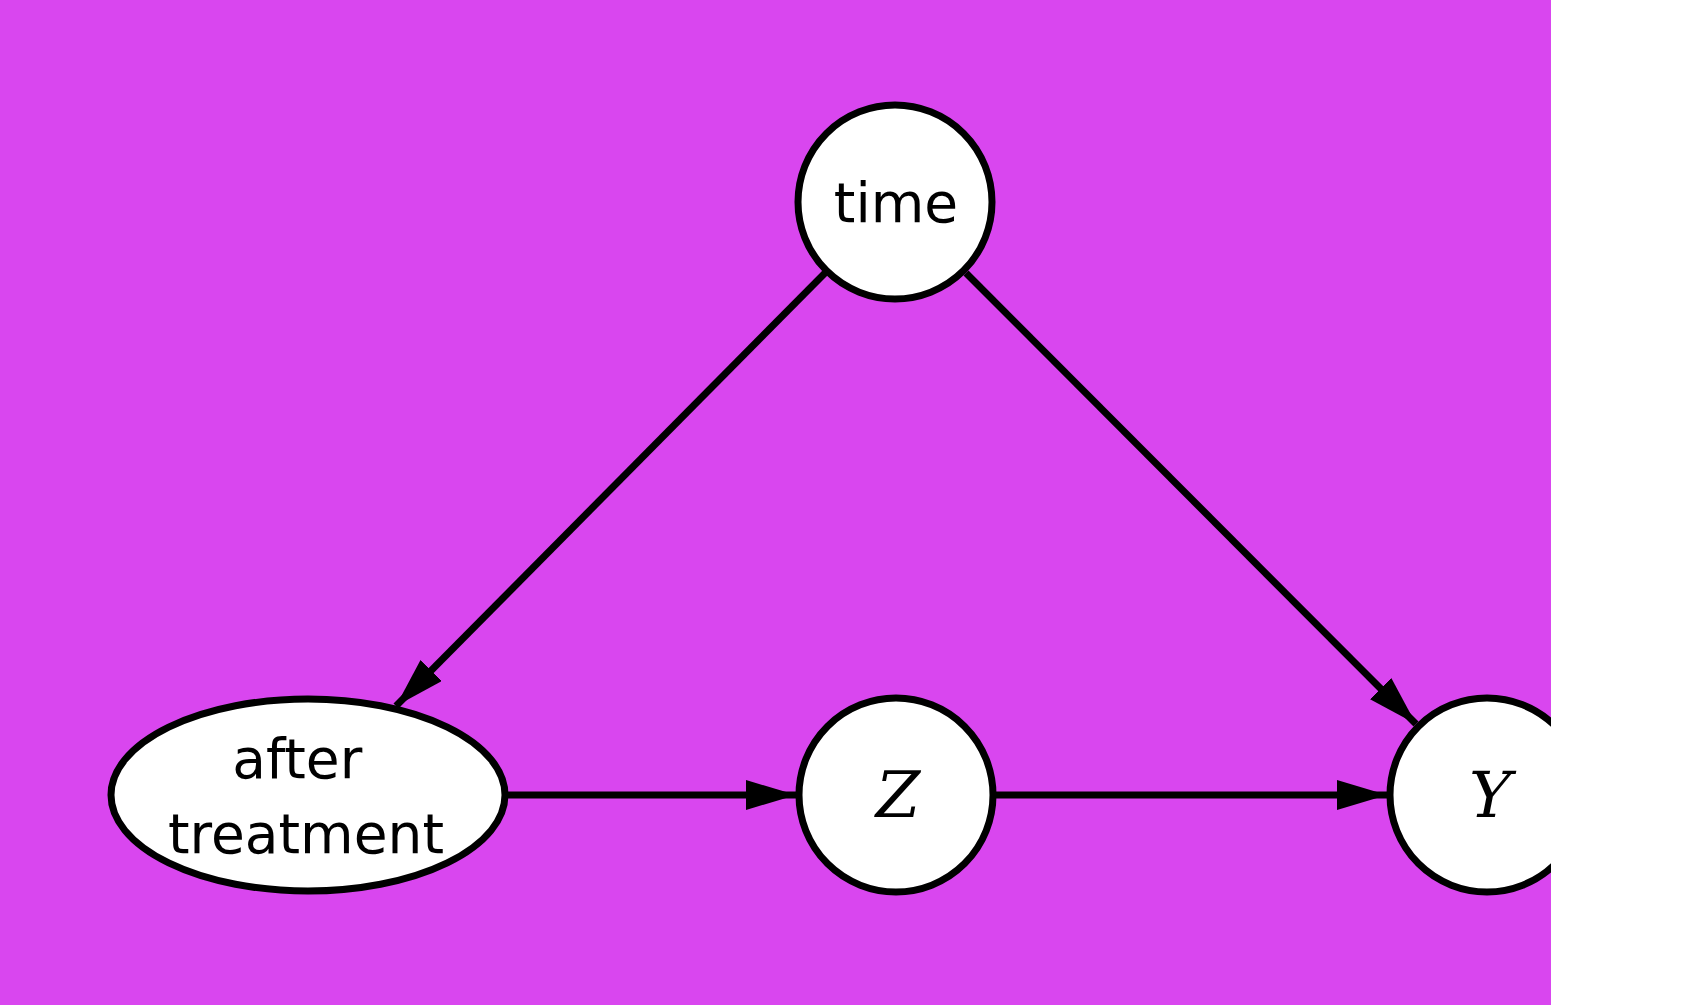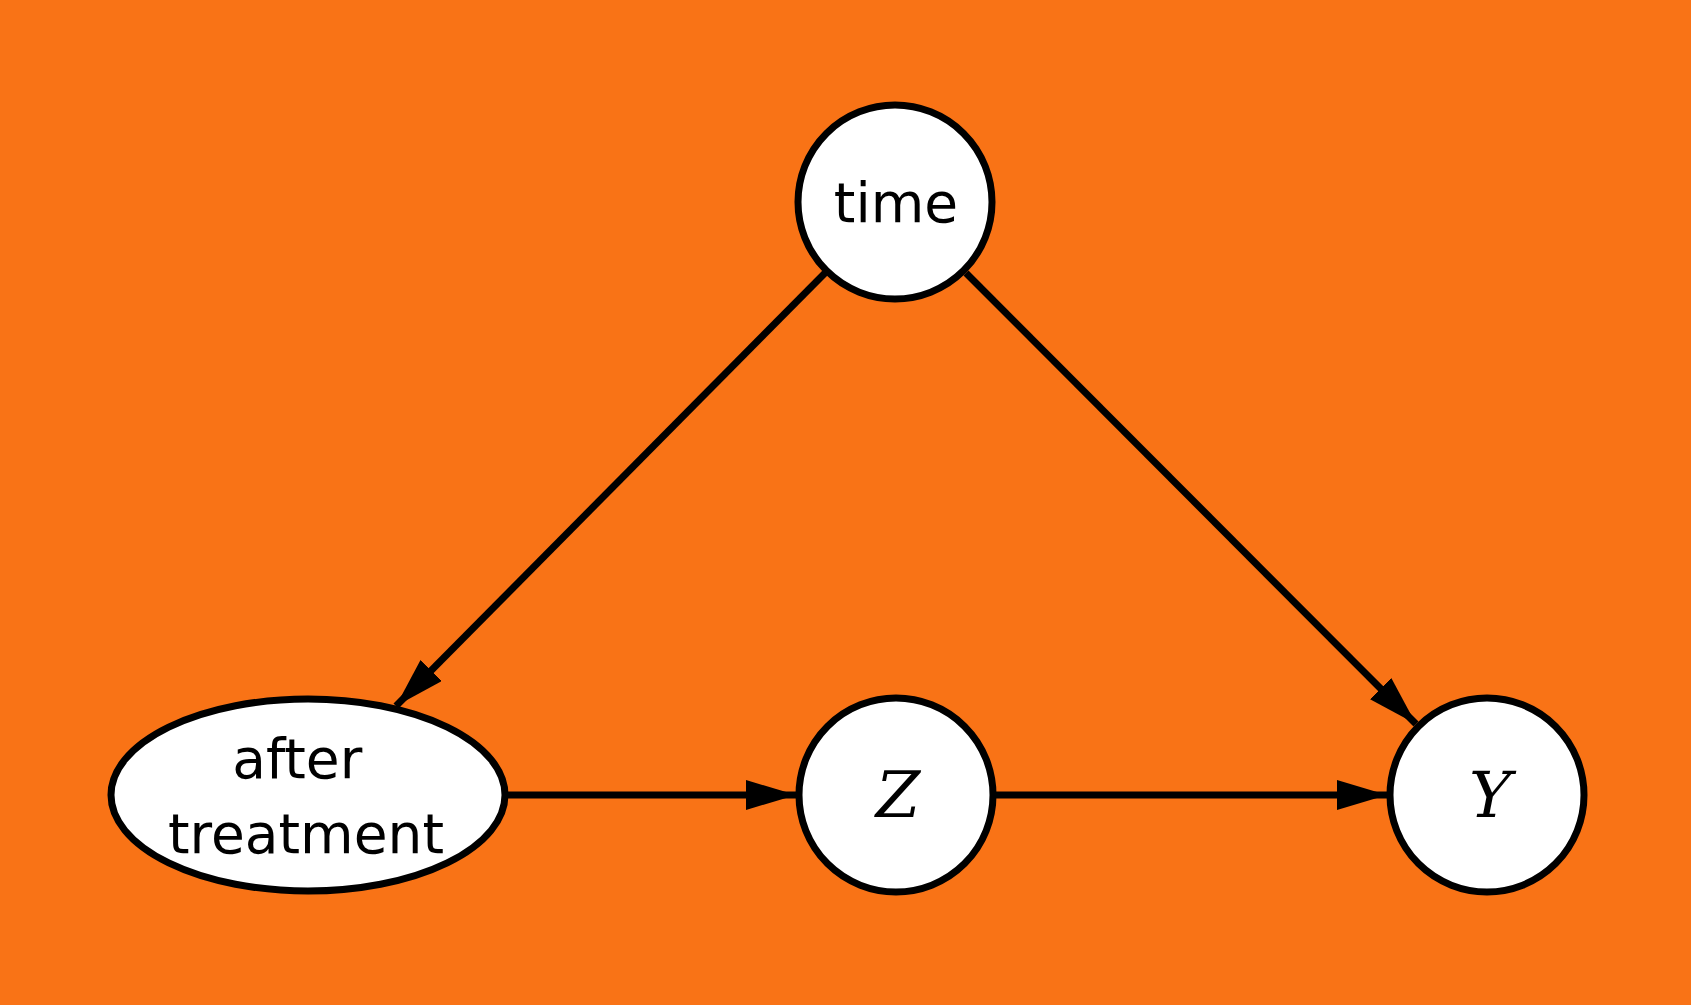--- a/index.html
+++ b/index.html
@@ -2,23 +2,23 @@
 <html><head>
 <meta charset="utf-8">
 <style>
   html, body {
     margin: 0;
     padding: 0;
     background: #ffffff;
   }
   .stage {
     position: relative;
-    width: 1691px;
+    width: 1551px;
     height: 1005px;
-    background: #f97316;
+    background: #d946ef;
     overflow: hidden;
   }
   svg {
     display: block;
   }
   .node-shape {
     fill: #ffffff;
     stroke: #000000;
     stroke-width: 7;
   }

